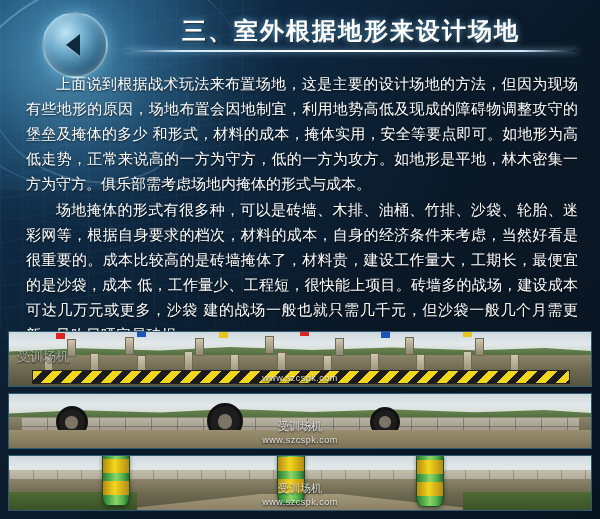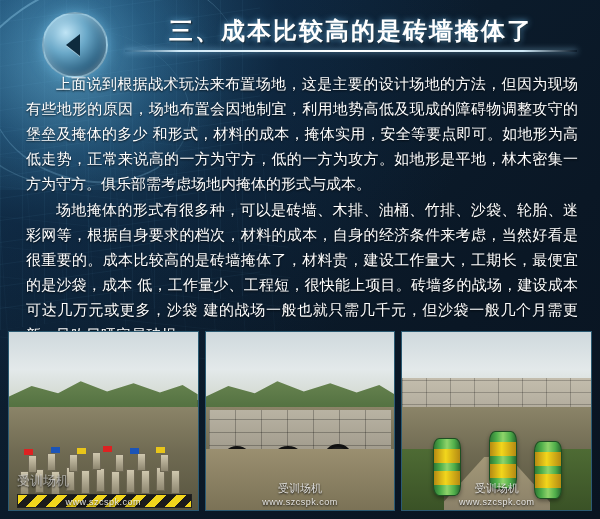--- a/index.html
+++ b/index.html
@@ -108,21 +108,21 @@
     font-size:15px;
     line-height:25px;
     text-align:justify;
     text-shadow:0 1px 2px rgba(0,0,0,.75);
   }
   .body-text p{margin:0 0 1px 0; text-indent:2em;}
 
   
   .photos{
     position:absolute;left:8px;bottom:8px;width:584px;height:180px;
-    display:flex;gap:6px;
+    display:flex;gap:6px;flex-direction:column;
   }
   .photo{
     position:relative;
     flex:1 1 0;
     border:1px solid #2b5a72;
     overflow:hidden;
     background:#3a4a32;
     cursor:pointer;
   }
   .sky{position:absolute;left:0;top:0;right:0;height:38%;
@@ -204,21 +204,21 @@
   <div class="grid-tex"></div>
   <div class="grid-tex2"></div>
   <div class="swoosh"></div>
   <div class="swoosh2"></div>
 
   <div class="nav-btn">
     <span class="chev"></span>
   </div>
 
   <div class="title-wrap">
-    <div class="title">三、成本比较高的是砖墙掩体了</div>
+    <div class="title">三、室外根据地形来设计场地</div>
     <div class="title-rule"></div>
   </div>
 
   <div class="body-text">
     <p>上面说到根据战术玩法来布置场地，这是主要的设计场地的方法，但因为现场有些地形的原因，场地布置会因地制宜，利用地势高低及现成的障碍物调整攻守的堡垒及掩体的多少 和形式，材料的成本，掩体实用，安全等要点即可。如地形为高低走势，正常来说高的一方为守方，低的一方为攻方。如地形是平地，林木密集一方为守方。俱乐部需考虑场地内掩体的形式与成本。</p>
     <p>场地掩体的形式有很多种，可以是砖墙、木排、油桶、竹排、沙袋、轮胎、迷彩网等，根据自身要求的档次，材料的成本，自身的经济条件来考虑，当然好看是很重要的。成本比较高的是砖墙掩体了，材料贵，建设工作量大，工期长，最便宜的是沙袋，成本 低，工作量少、工程短，很快能上项目。砖墙多的战场，建设成本可达几万元或更多，沙袋 建的战场一般也就只需几千元，但沙袋一般几个月需更新，风吹日晒容易破损。</p>
   </div>
 
   <div class="photos">
 

